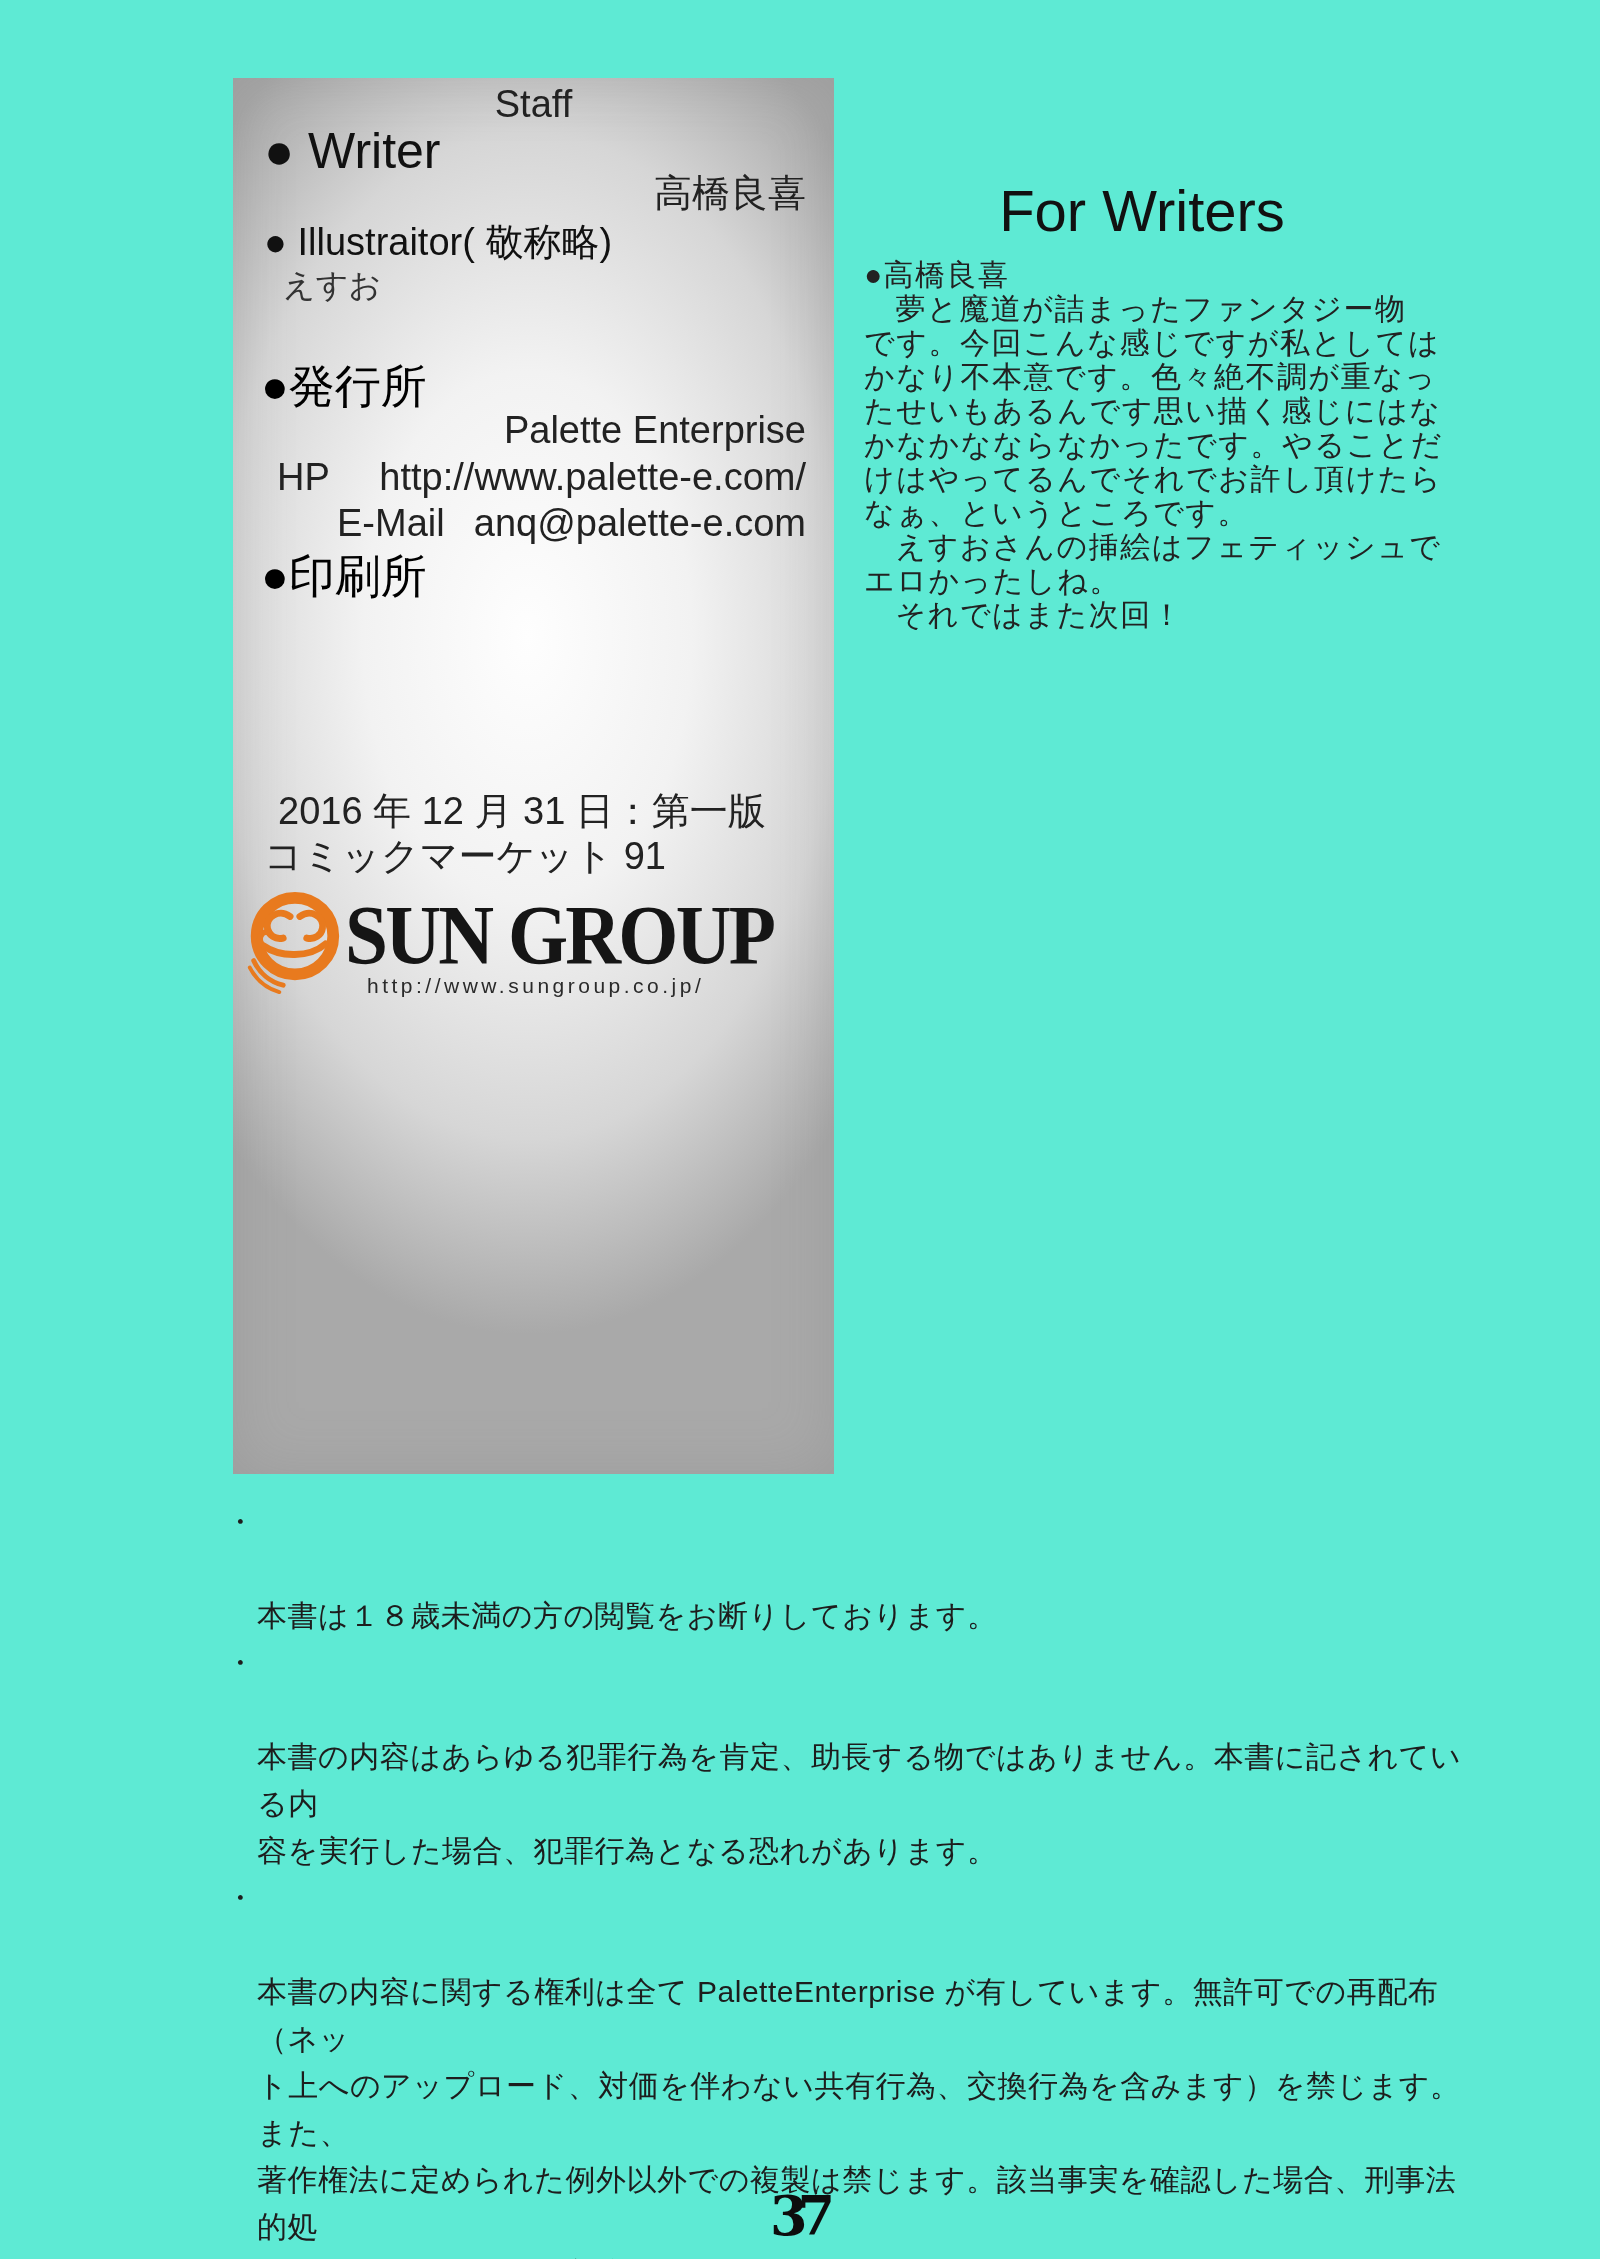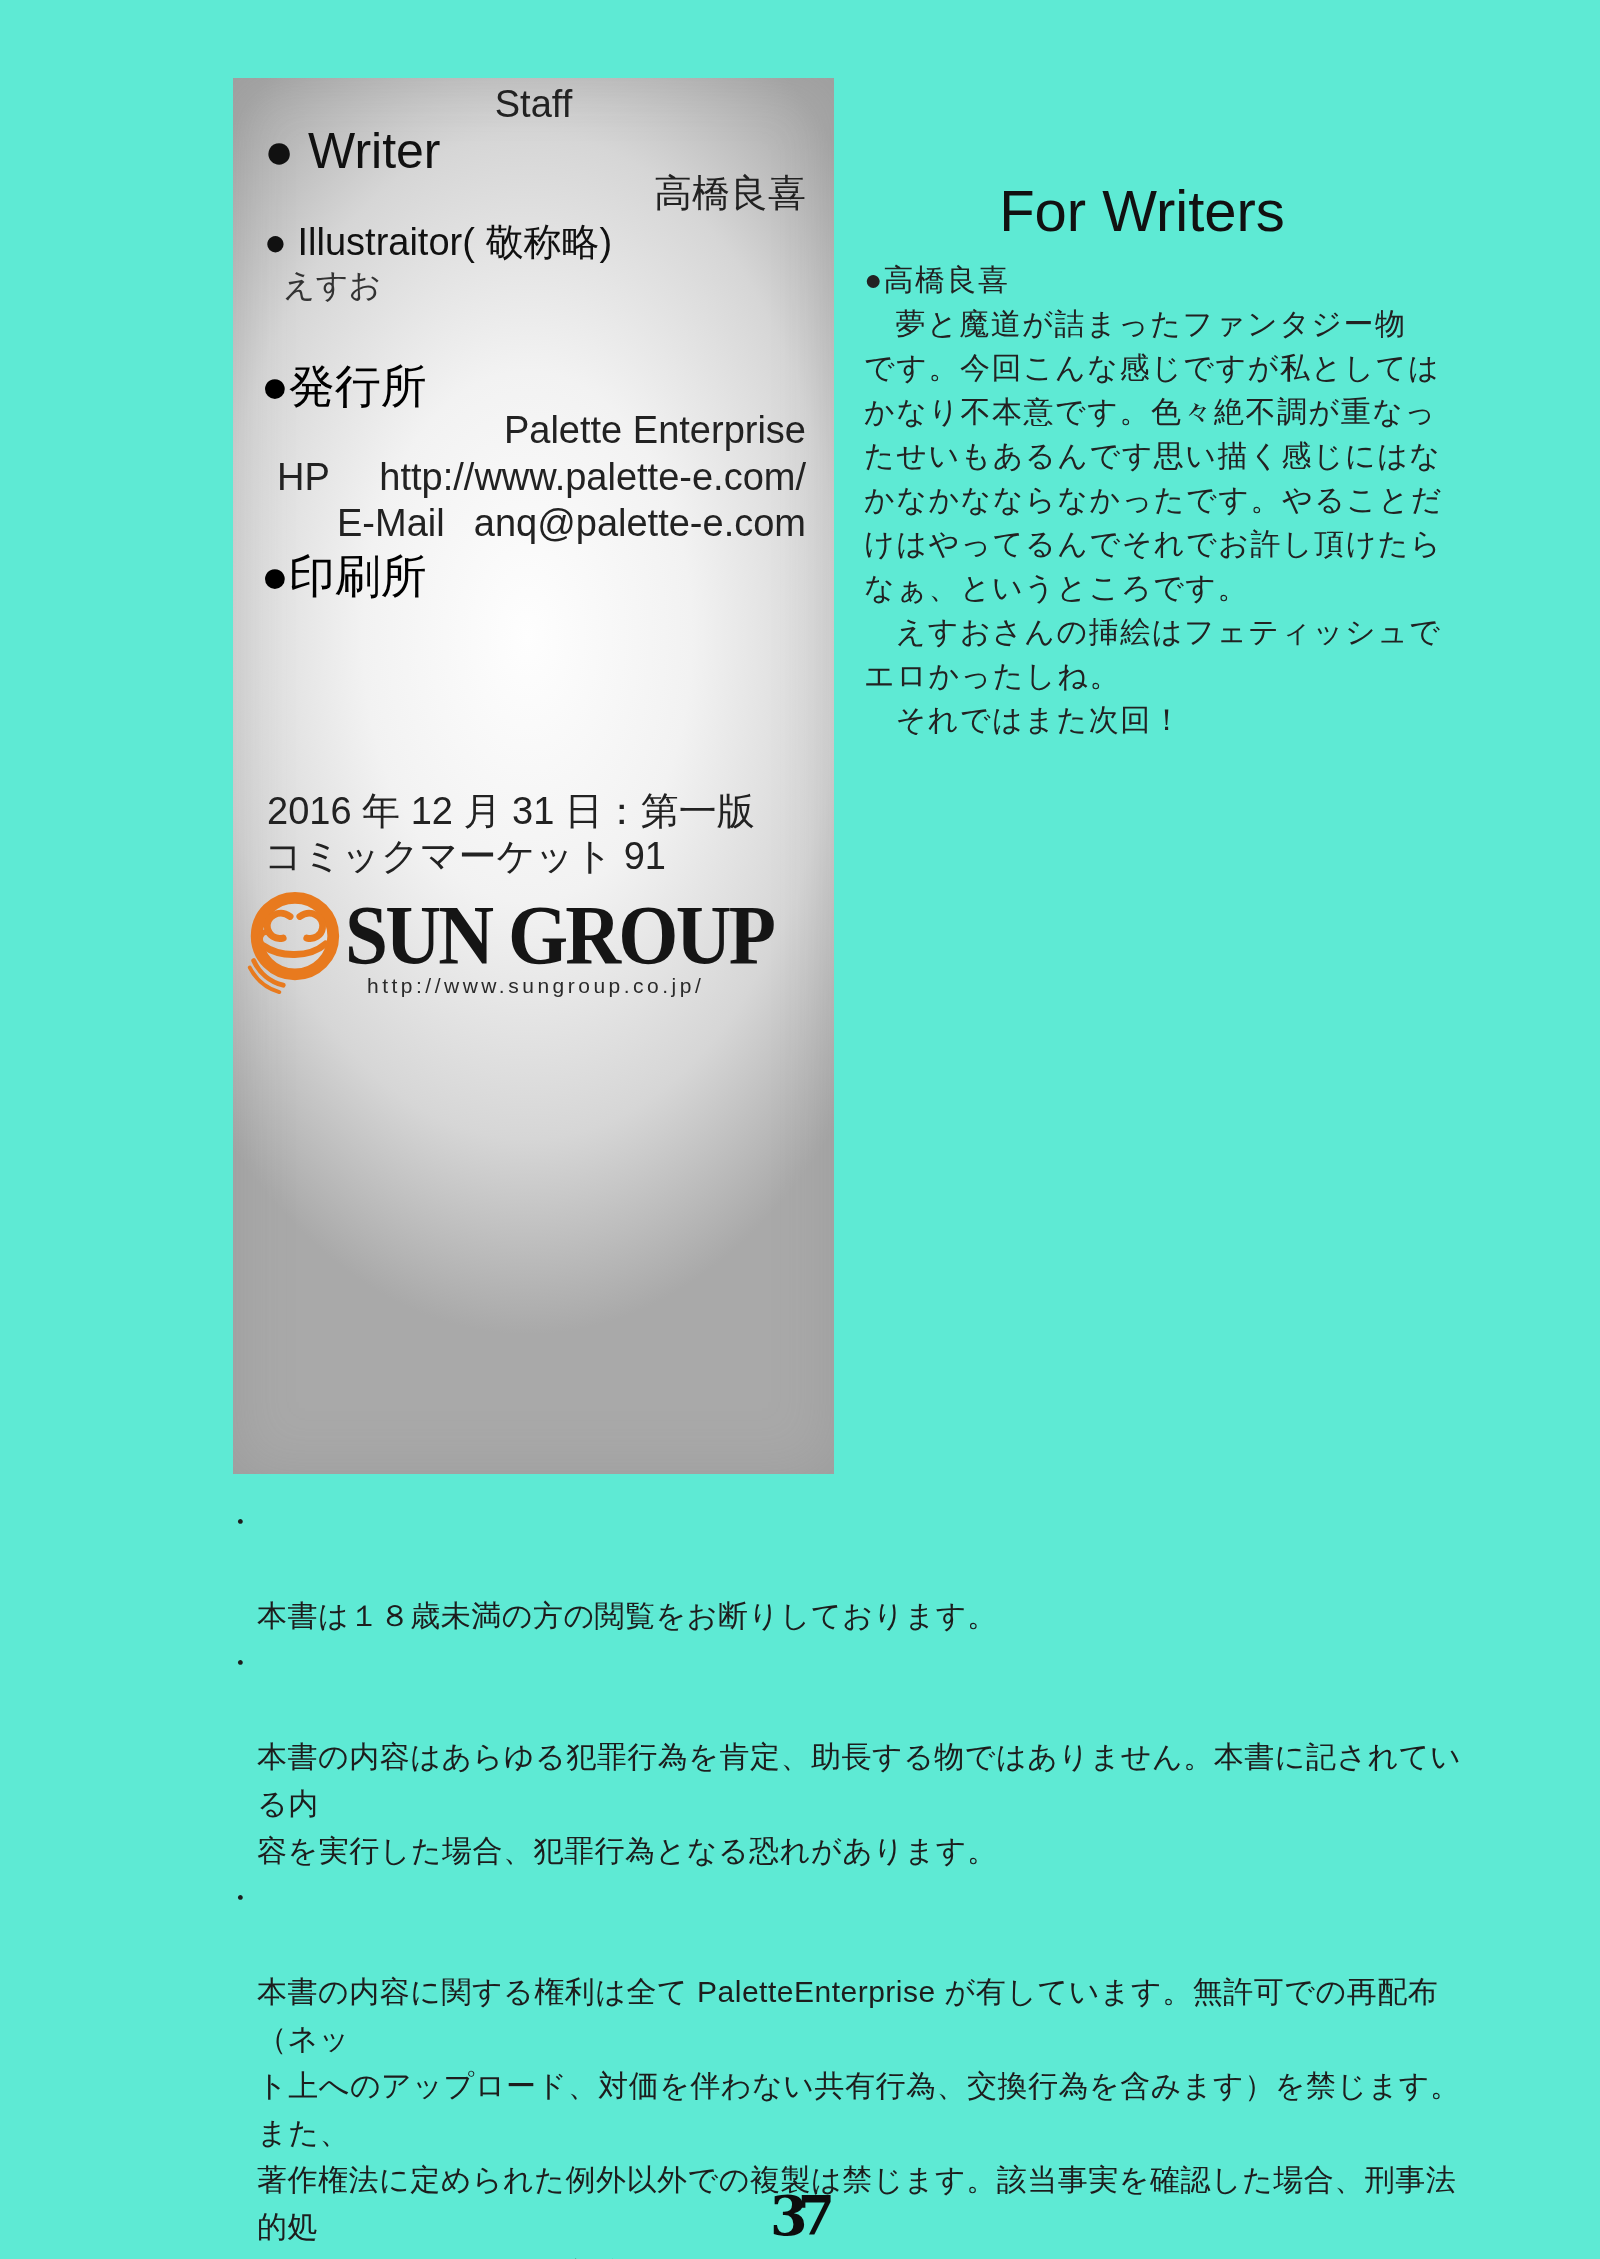--- a/index.html
+++ b/index.html
@@ -21,37 +21,37 @@
   .writer-name { right:28px; top:90px; font-size:38px; color:#222; }
   .illu-label { left:31px; top:139px; font-size:38px; color:#111; }
   .illu-name { left:34px; top:186px; font-size:32px; color:#333;margin-left:16px; }
   .pub-label { left:28px; top:278px; font-size:46px; color:#000; }
   .pub-name { right:28px; top:331px; font-size:38px; color:#222; }
   .hp-label { left:44px; top:378px; font-size:38px; color:#222; }
   .hp-url { right:28px; top:378px; font-size:38px; color:#222; }
   .mail-label { left:104px; top:424px; font-size:38px; color:#222; }
   .mail-value { right:28px; top:424px; font-size:38px; color:#222; }
   .printer-label { left:28px; top:468px; font-size:46px; color:#000; }
-  .edition-line { left:34px; top:708px; font-size:38px; color:#222; }
+  .edition-line { left:45px; top:708px; font-size:38px; color:#222; }
   .event-line { left:31px; top:753px; font-size:38px; color:#222; }
   .sun-logo { left:6px; top:808px; width:108px; height:112px; }
   .sun-name {
     left:112px; top:816px; font-family:"Liberation Serif","DejaVu Serif",serif;
     font-weight:bold; font-size:84px; letter-spacing:-3px; color:#151515;
     transform:scaleX(.92); transform-origin:left top; line-height:1;
   }
   .sun-url { left:134px; top:896px; font-size:21px; letter-spacing:3.5px; color:#2a2a2a; }
   
   .fw-title {
     position:absolute; left:862px; top:176px; width:560px; text-align:center;
     font-size:58px; color:#111; line-height:1.2; white-space:nowrap;
   }
   .fw-body {
     position:absolute; left:864px; top:258px; width:600px;
-    font-size:30px; letter-spacing:1.5px; line-height:44px; color:#222;
+    font-size:30px; letter-spacing:1.5px; line-height:34px; color:#222;
     white-space:pre-line;
   }
   
   #disclaimers { position:absolute; left:225px; top:1498px; width:1260px; }
   .disc-item { position:relative; padding-left:32px; font-size:30px; letter-spacing:0.5px;
     line-height:47px; color:#1d1d1d; white-space:pre-line; }
   .disc-marker { position:absolute; left:0; top:0; font-size:30px; line-height:47px; }
   
   .page-number {
     position:absolute; left:770px; top:2184px;

